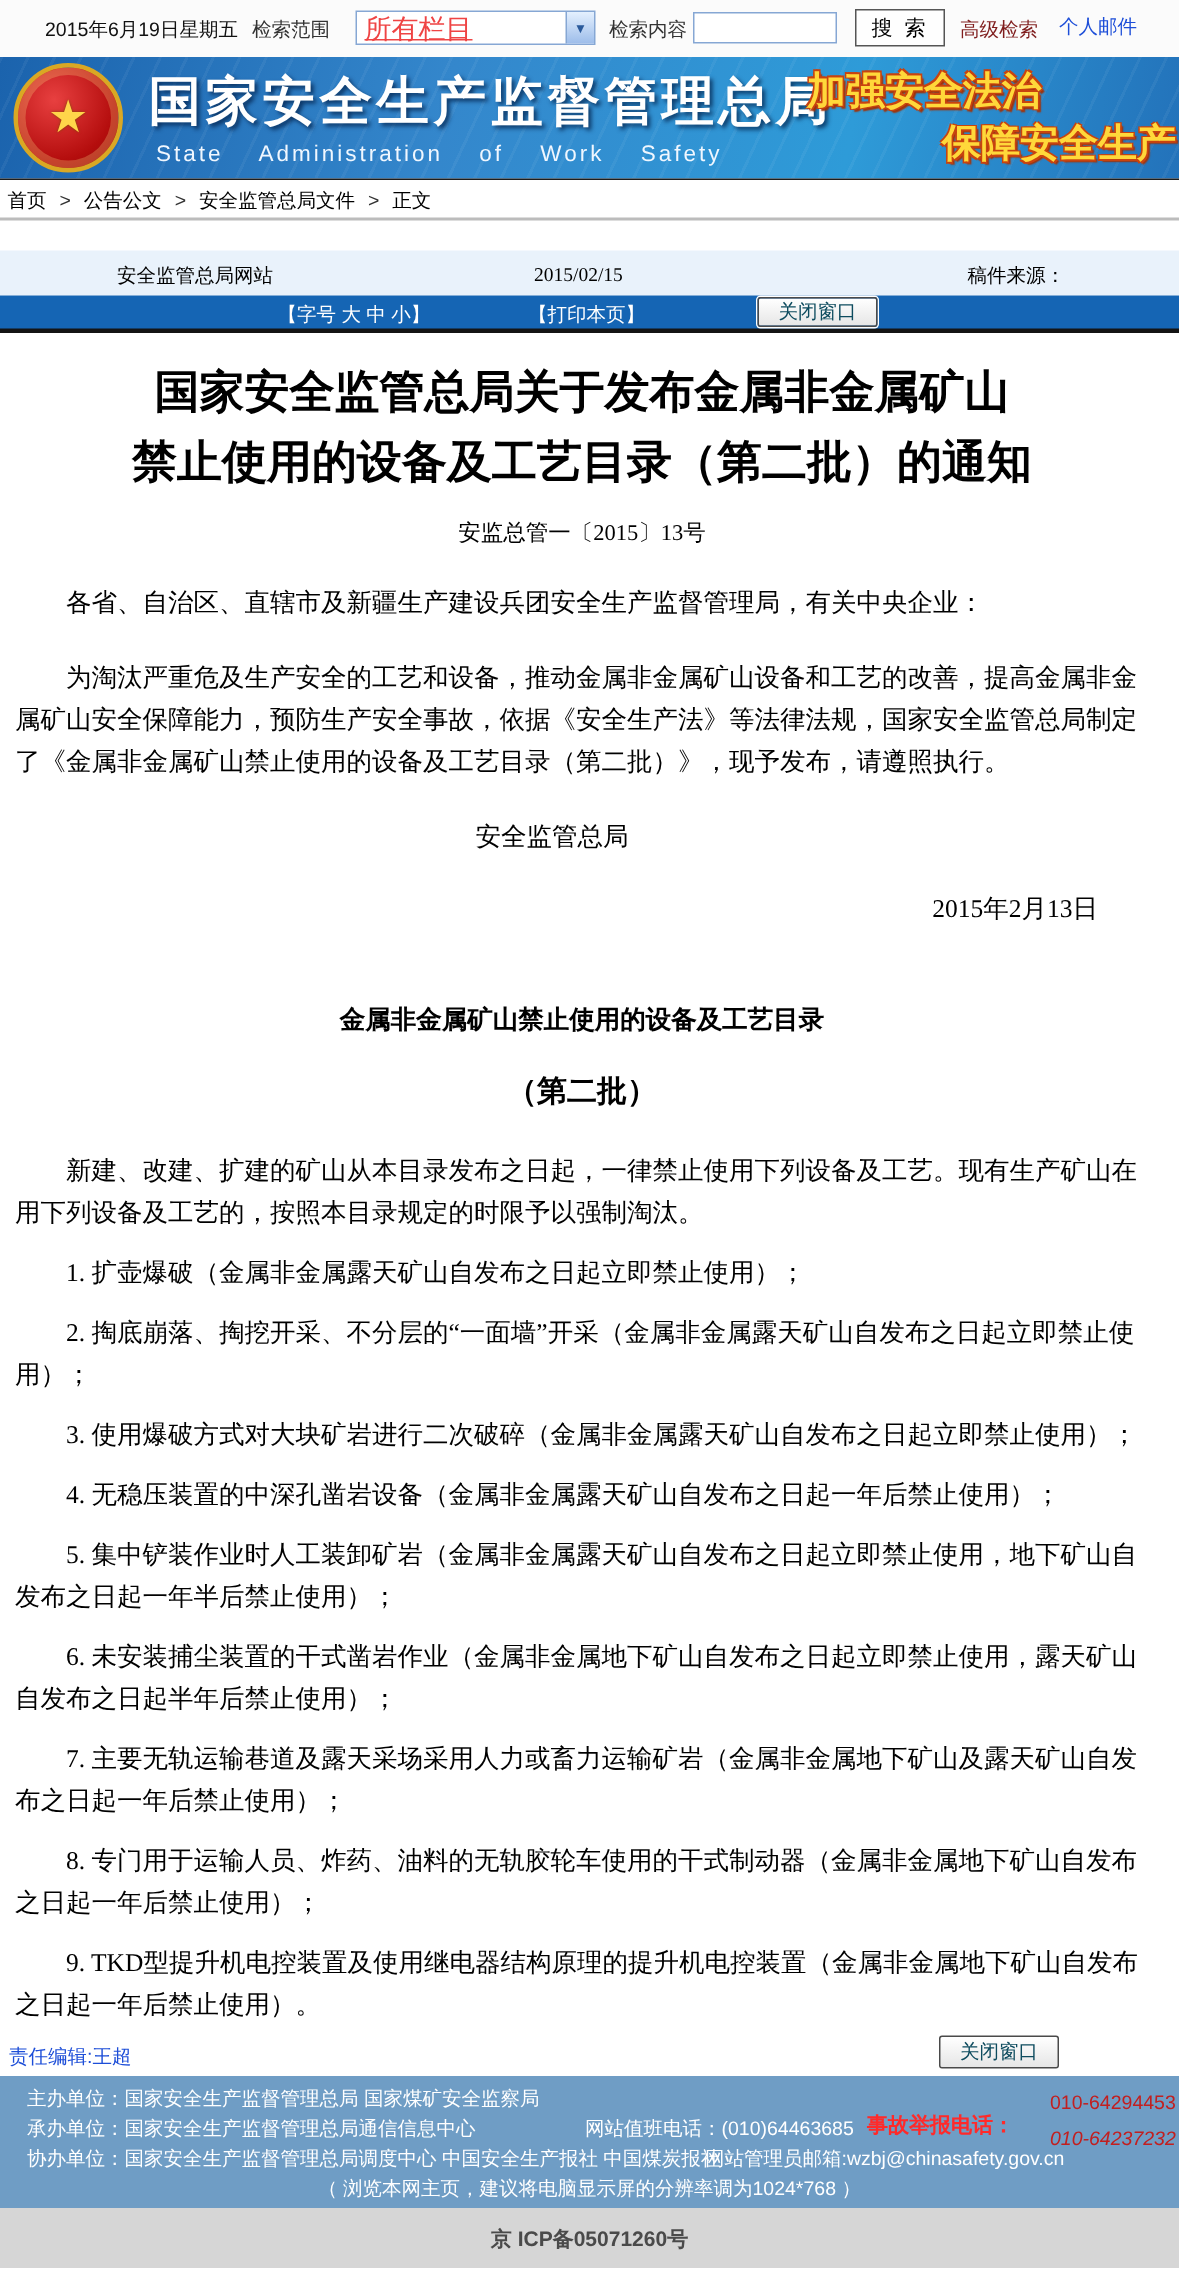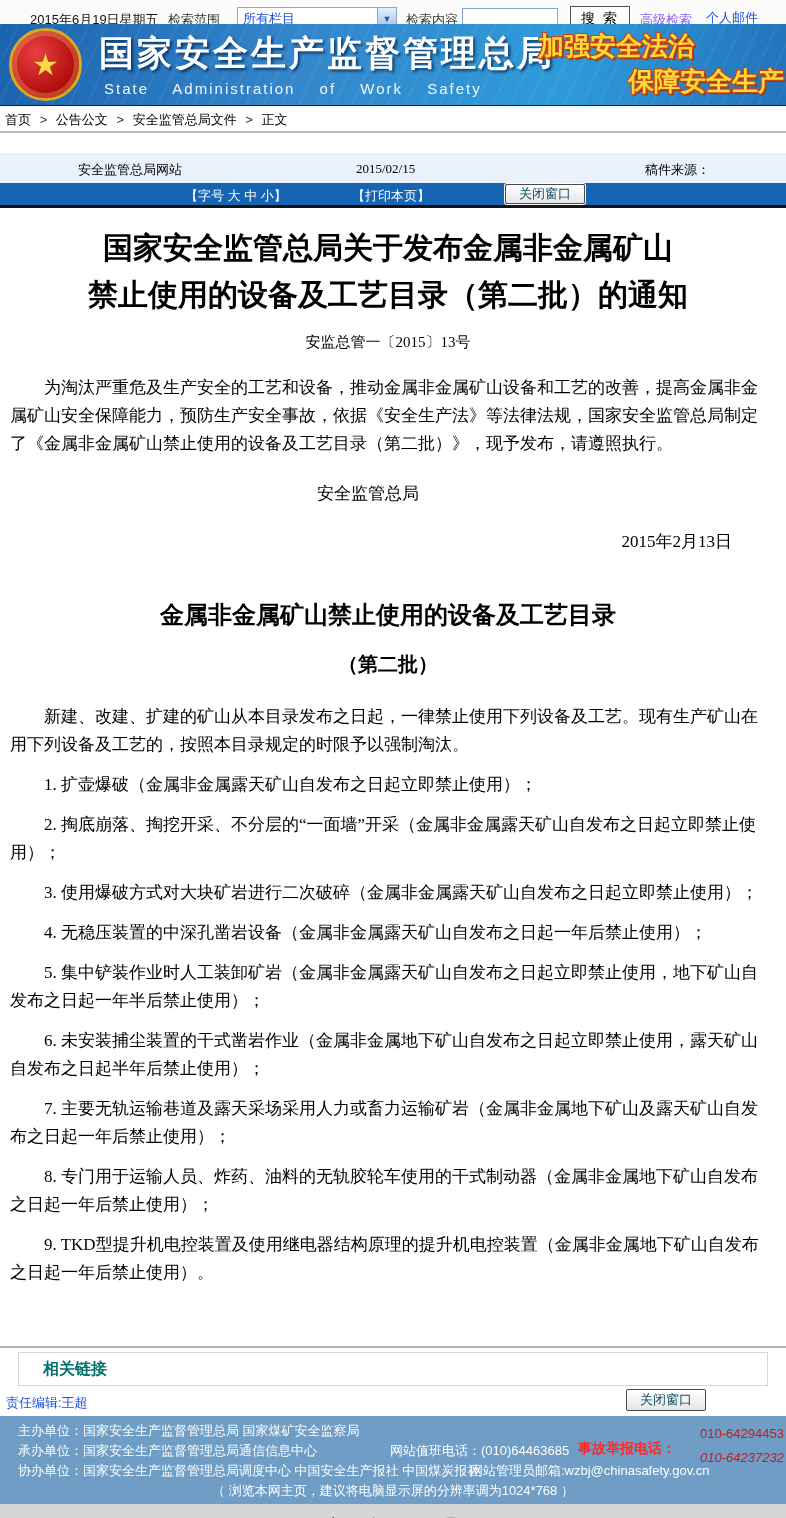--- a/index.html
+++ b/index.html
@@ -1,34 +1,34 @@
 <!DOCTYPE html>
 <html><head>
 <meta charset="utf-8">
 <style>
   * { margin:0; padding:0; box-sizing:border-box; }
   body { background:#888; font-family:"Liberation Sans", sans-serif; }
   .page { width:786px; height:1518px; margin:0 auto; background:#fff; position:relative; overflow:hidden; }
 
   
-  .topbar { position:relative; height:24px; background:#fbfbfb; font-size:13px; color:#111; }
+  .topbar { position:relative; height:38px; background:#fbfbfb; font-size:13px; color:#111; }
   .topbar .date { position:absolute; left:30px; top:11px; }
   .topbar .scope-label { position:absolute; left:168px; top:11px; color:#333; }
   .fake-select { position:absolute; left:237px; top:7px; width:160px; height:23px; background:#fff;
                  border:1px solid #86a7d4; display:flex; align-items:center; cursor:default; }
-  .fake-select .val { flex:1; padding-left:5px; font-size:13px; color:#1d4ed8; }
+  .fake-select .val { flex:1; padding-left:5px; font-size:18px; color:#ef4444;text-decoration:underline; }
   .fake-select .arrow { width:19px; height:100%; background:linear-gradient(#e4f0fe,#9dbdea);
                  border-left:1px solid #86a7d4; color:#2a5a9b; font-size:9px; display:flex;
                  align-items:center; justify-content:center; }
   .topbar .content-label { position:absolute; left:406px; top:11px; color:#333; }
   .topbar input.search-box { position:absolute; left:462px; top:8px; width:96px; height:21px;
                  border:1px solid #86a7d4; font-size:13px; padding:0 3px; }
   .btn-search { position:absolute; left:570px; top:6px; width:60px; height:25px; background:#fefefe;
                  border:1px solid #555; font-size:14px; letter-spacing:2px; color:#000; cursor:pointer; }
-  .topbar .adv { position:absolute; left:640px; top:11px; color:#8b5cf6; cursor:pointer; }
+  .topbar .adv { position:absolute; left:640px; top:11px; color:#7f1d1d; cursor:pointer; }
   .topbar .mail { position:absolute; left:706px; top:9px; color:#1d4ed8; cursor:pointer; }
 
   
   .banner { position:relative; height:82px; border-bottom:1px solid #1d1d1d;
             background:
               repeating-linear-gradient(115deg, rgba(255,255,255,.05) 0 2px, rgba(255,255,255,0) 2px 16px),
               linear-gradient(100deg,#1b63ad 0%,#3487cc 38%,#2e9bd8 72%,#2372ba 100%); }
   .emblem { position:absolute; left:9px; top:4px; width:73px; height:73px; border-radius:50%;
             background:radial-gradient(circle at 36% 32%, #e84040, #b40d0d 65%, #8f0505);
             border:3px solid #d9a824; display:flex; align-items:center; justify-content:center;
@@ -69,21 +69,21 @@
   
   .doc { height:1132px; overflow:hidden; padding:0 20px 0 10px; font-size:17px; color:#000;
          font-family:"Liberation Serif","DejaVu Serif", serif; }
   .doc-title-line { text-align:center; font-weight:bold; font-size:30px; line-height:47px; }
   .doc-title-line.first { margin-top:16px; }
   .doc-number { text-align:center; font-size:15px; margin-top:14px; line-height:20px; }
   .doc p { line-height:28px; text-indent:2em; }
   .doc .body-p { margin-top:22px; }
   .sig { text-align:center; padding-right:40px; margin-top:22px; line-height:28px; }
   .sig-date { text-align:right; padding-right:34px; margin-top:20px; line-height:28px; }
-  .catalog-title { text-align:center; font-weight:bold; font-size:24px; margin-top:44px; line-height:31px; }
+  .catalog-title { text-align:center; font-weight:bold; font-size:17px; margin-top:44px; line-height:31px; }
   .catalog-sub { text-align:center; font-weight:bold; font-size:20px; margin-top:18px; line-height:30px; }
   .doc .intro-p { margin-top:24px; }
   .doc .item-p { margin-top:12px; }
 
   
   .related { border-top:2px solid #b5b5b5; margin-top:6px; }
   .related-box { margin:4px 18px 0 18px; height:34px; border:1px solid #d6d6d6; display:flex;
                  align-items:center; padding-left:24px; }
   .related-box .hd { color:#00716e; font-weight:bold; font-size:16px; }
 
@@ -154,20 +154,21 @@
     <span class="fontsize">【字号 大 中 小】</span>
     <span class="print">【打印本页】</span>
     <button class="win-btn">关闭窗口</button>
   </div>
 
   <div class="doc">
     <div class="doc-title-line first">国家安全监管总局关于发布金属非金属矿山</div>
     <div class="doc-title-line">禁止使用的设备及工艺目录（第二批）的通知</div>
     <div class="doc-number">安监总管一〔2015〕13号</div>
 
+    <p class="body-p">各省、自治区、直辖市及新疆生产建设兵团安全生产监督管理局，有关中央企业：</p>
     <p class="body-p">为淘汰严重危及生产安全的工艺和设备，推动金属非金属矿山设备和工艺的改善，提高金属非金属矿山安全保障能力，预防生产安全事故，依据《安全生产法》等法律法规，国家安全监管总局制定了《金属非金属矿山禁止使用的设备及工艺目录（第二批）》，现予发布，请遵照执行。</p>
 
     <div class="sig">安全监管总局</div>
     <div class="sig-date">2015年2月13日</div>
 
     <div class="catalog-title">金属非金属矿山禁止使用的设备及工艺目录</div>
     <div class="catalog-sub">（第二批）</div>
 
     <p class="intro-p">新建、改建、扩建的矿山从本目录发布之日起，一律禁止使用下列设备及工艺。现有生产矿山在用下列设备及工艺的，按照本目录规定的时限予以强制淘汰。</p>
 
@@ -175,25 +176,20 @@
     <p class="item-p">2. 掏底崩落、掏挖开采、不分层的“一面墙”开采（金属非金属露天矿山自发布之日起立即禁止使用）；</p>
     <p class="item-p">3. 使用爆破方式对大块矿岩进行二次破碎（金属非金属露天矿山自发布之日起立即禁止使用）；</p>
     <p class="item-p">4. 无稳压装置的中深孔凿岩设备（金属非金属露天矿山自发布之日起一年后禁止使用）；</p>
     <p class="item-p">5. 集中铲装作业时人工装卸矿岩（金属非金属露天矿山自发布之日起立即禁止使用，地下矿山自发布之日起一年半后禁止使用）；</p>
     <p class="item-p">6. 未安装捕尘装置的干式凿岩作业（金属非金属地下矿山自发布之日起立即禁止使用，露天矿山自发布之日起半年后禁止使用）；</p>
     <p class="item-p">7. 主要无轨运输巷道及露天采场采用人力或畜力运输矿岩（金属非金属地下矿山及露天矿山自发布之日起一年后禁止使用）；</p>
     <p class="item-p">8. 专门用于运输人员、炸药、油料的无轨胶轮车使用的干式制动器（金属非金属地下矿山自发布之日起一年后禁止使用）；</p>
     <p class="item-p">9. TKD型提升机电控装置及使用继电器结构原理的提升机电控装置（金属非金属地下矿山自发布之日起一年后禁止使用）。</p>
   </div>
 
-  <div class="related">
-    <div class="related-box">
-      <span class="hd">相关链接</span>
-    </div>
-  </div>
 
   <div class="editor-row">
     <span class="editor">责任编辑:王超</span>
     <button class="win-btn">关闭窗口</button>
   </div>
 
   <div class="footer">
     <div class="frow">
       <span>主办单位：国家安全生产监督管理总局 国家煤矿安全监察局</span>
     </div>

